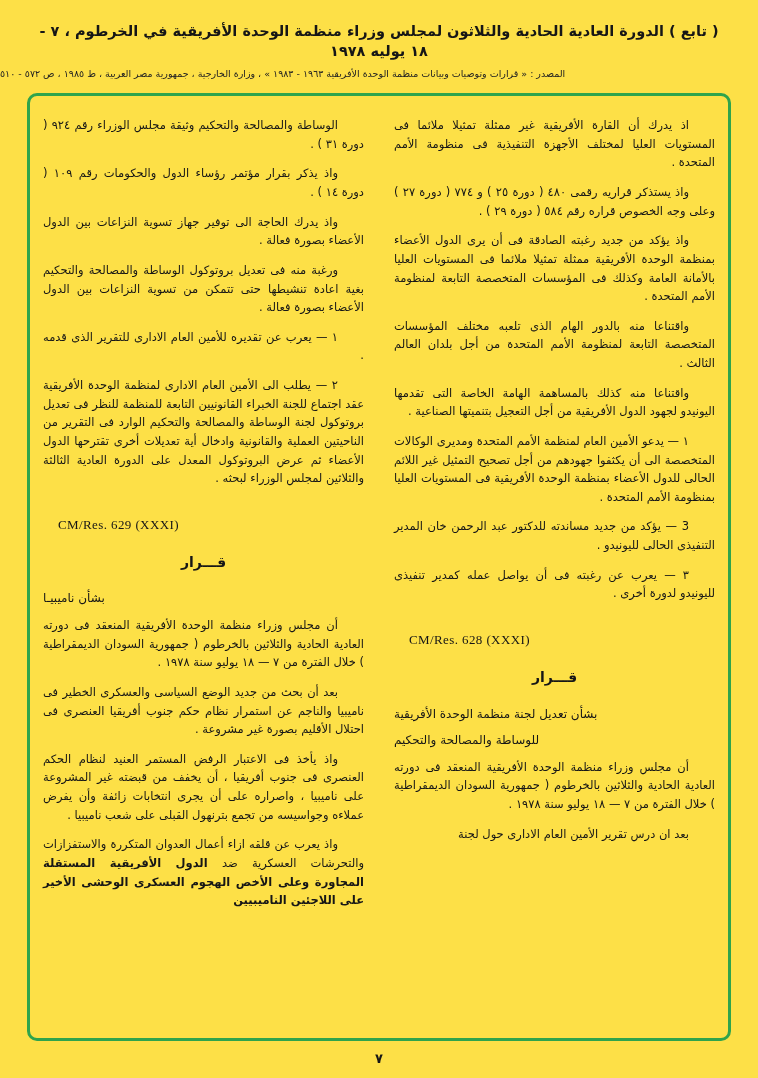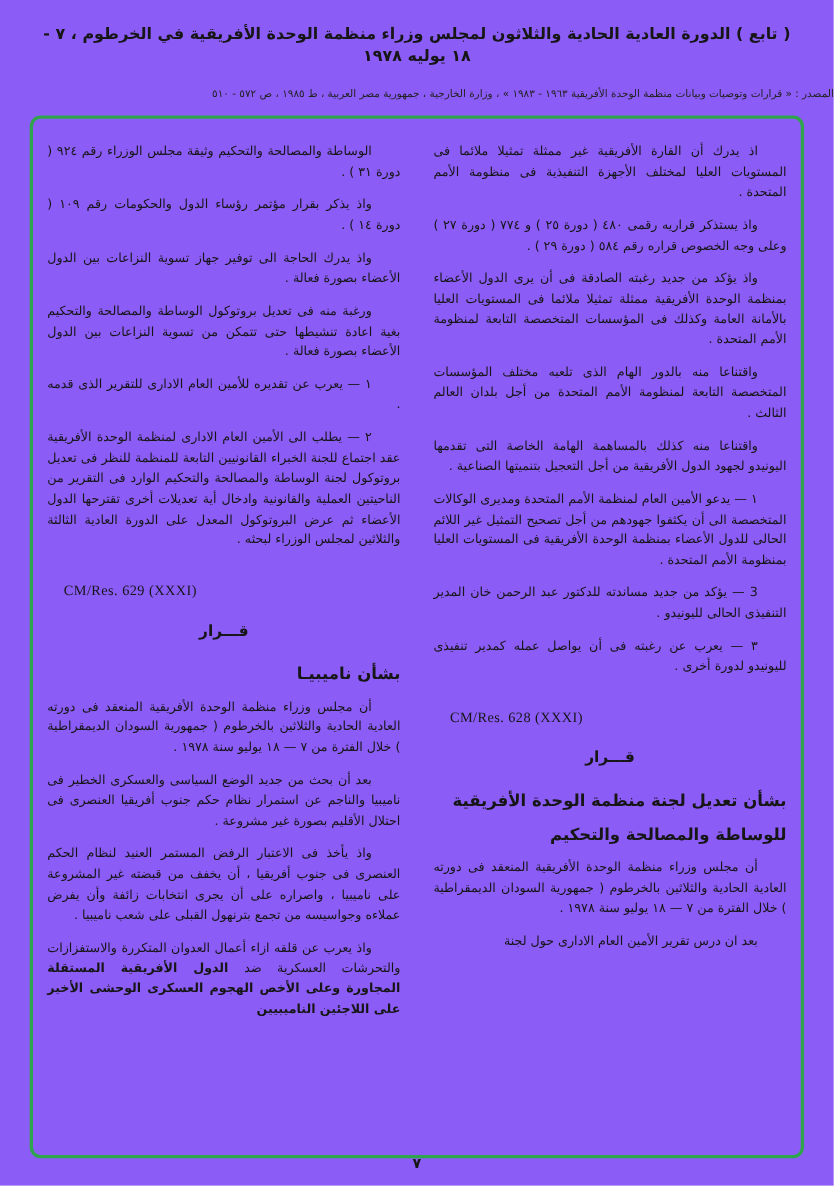--- a/index.html
+++ b/index.html
@@ -1,33 +1,33 @@
 <!DOCTYPE html>
 <html lang="ar"><head>
 <meta charset="utf-8">
 <style>
   * { margin:0; padding:0; box-sizing:border-box; }
   html,body { background:#ffffff; }
   .page {
     width:758px; height:1078px;
-    background:#8b5cf6;
+    background:#fde047;
     position:relative;
     font-family:"DejaVu Sans", sans-serif;
     color:#161616;
     overflow:hidden;
   }
   .page-header { padding-top:22px; }
   .doc-title {
     direction:rtl; text-align:center;
     font-size:14.5px; font-weight:bold; line-height:1.35;
     padding:0 30px;
   }
   .source-line {
-    direction:rtl; text-align:right;
-    font-size:9.5px; margin-top:19px; color:#222;padding-left:48px;
+    direction:rtl; text-align:left;
+    font-size:9.5px; margin-top:7px; color:#222;
   }
   .content-box {
     margin:14px 27px 0;
     height:948px;
     border:3px solid #2fa44c;
     border-radius:10px;
     padding:20px 13px 8px;
     overflow:hidden;
   }
   .columns {
@@ -46,22 +46,22 @@
     font-size:13px; letter-spacing:0.4px;
     margin:26px 15px 16px;
   }
   .blk.title {
     text-align:center; text-indent:0;
     font-weight:bold; font-size:14px;
     letter-spacing:1px;
     margin:6px 0 16px;
   }
   .blk.subtitle {
-    text-align:right; text-indent:0;
-    font-weight:bold; font-size:15px;
+    text-align:left; text-indent:0;
+    font-weight:normal; font-size:12px;
     line-height:1.55; margin:0 0 8px;
   }
   .blk b { font-weight:bold; }
   .page-number {
     position:absolute; bottom:12px; left:0; right:0;
     text-align:center; font-weight:bold; font-size:13px;
   }
 </style>
 </head>
 <body>

